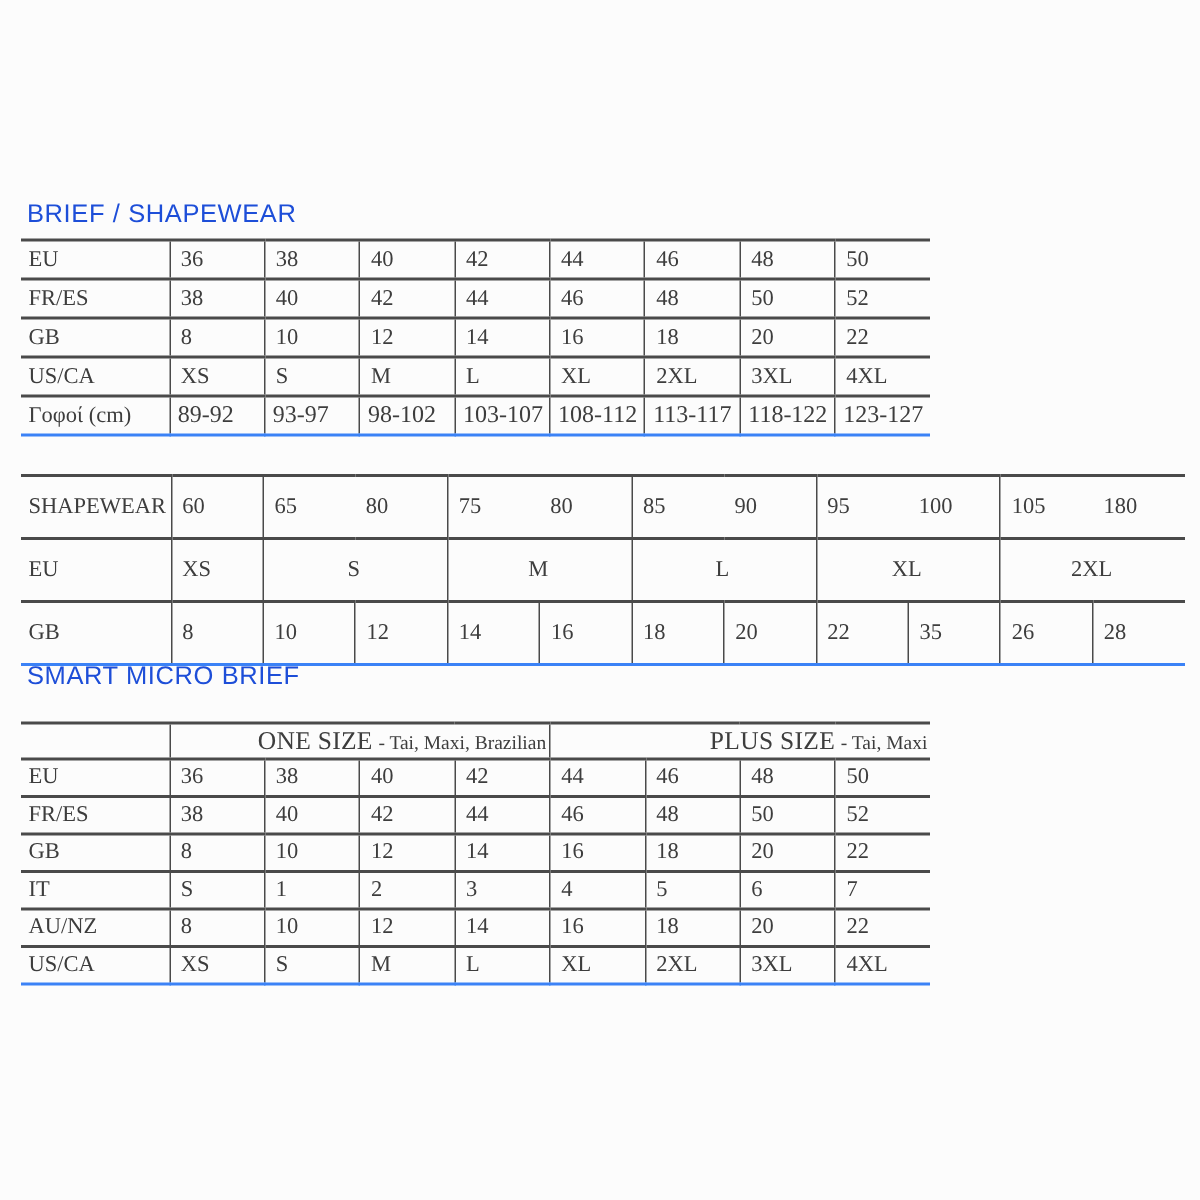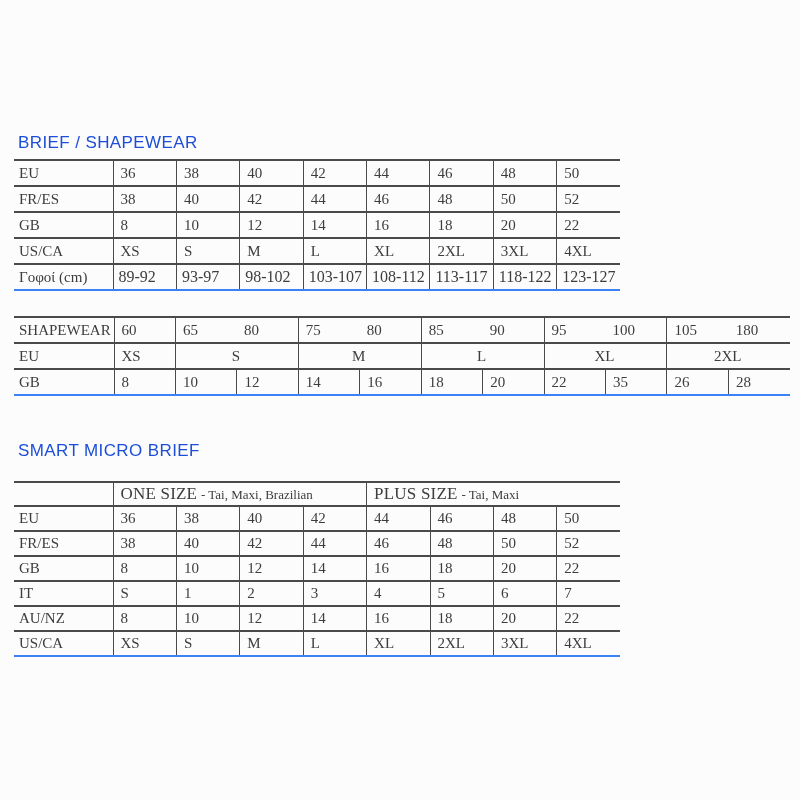--- a/index.html
+++ b/index.html
@@ -41,32 +41,32 @@
     vertical-align: middle;
     color: #3d3d3d;
   }
   td:not(:first-child) { border-left: 1.5px solid #4a4a4a; }
 
   #table-brief { left: 14px; top: 159px; width: 606px; }
   #table-brief td { height: 26px; }
   #table-brief .small { font-size: 16px; padding-left: 5px; }
 
   #table-shapewear { left: 14px; top: 316px; width: 776px; }
-  #table-shapewear td { height: 26px; }
+  #table-shapewear td { height: 42px; }
   .pair { padding: 0; }
   .pair span {
     display: inline-block;
     width: 50%;
     padding-left: 7px;
   }
   .ctr { text-align: center; padding-left: 0; }
 
   #table-smart { left: 14px; top: 481px; width: 606px; }
   #table-smart td { height: 25px; }
-  #table-smart tr.hdr td { height: 21px; }
+  #table-smart tr.hdr td { height: 21px; text-align: right; }
   .grp-name { font-size: 17px; letter-spacing: 0.2px; }
   .grp-sub { font-size: 13px; }
   .lbl { padding-left: 5px; }
 </style>
 </head>
 <body>
 
 <div class="page">
 
   <div id="title-brief" class="section-title">BRIEF / SHAPEWEAR</div>

